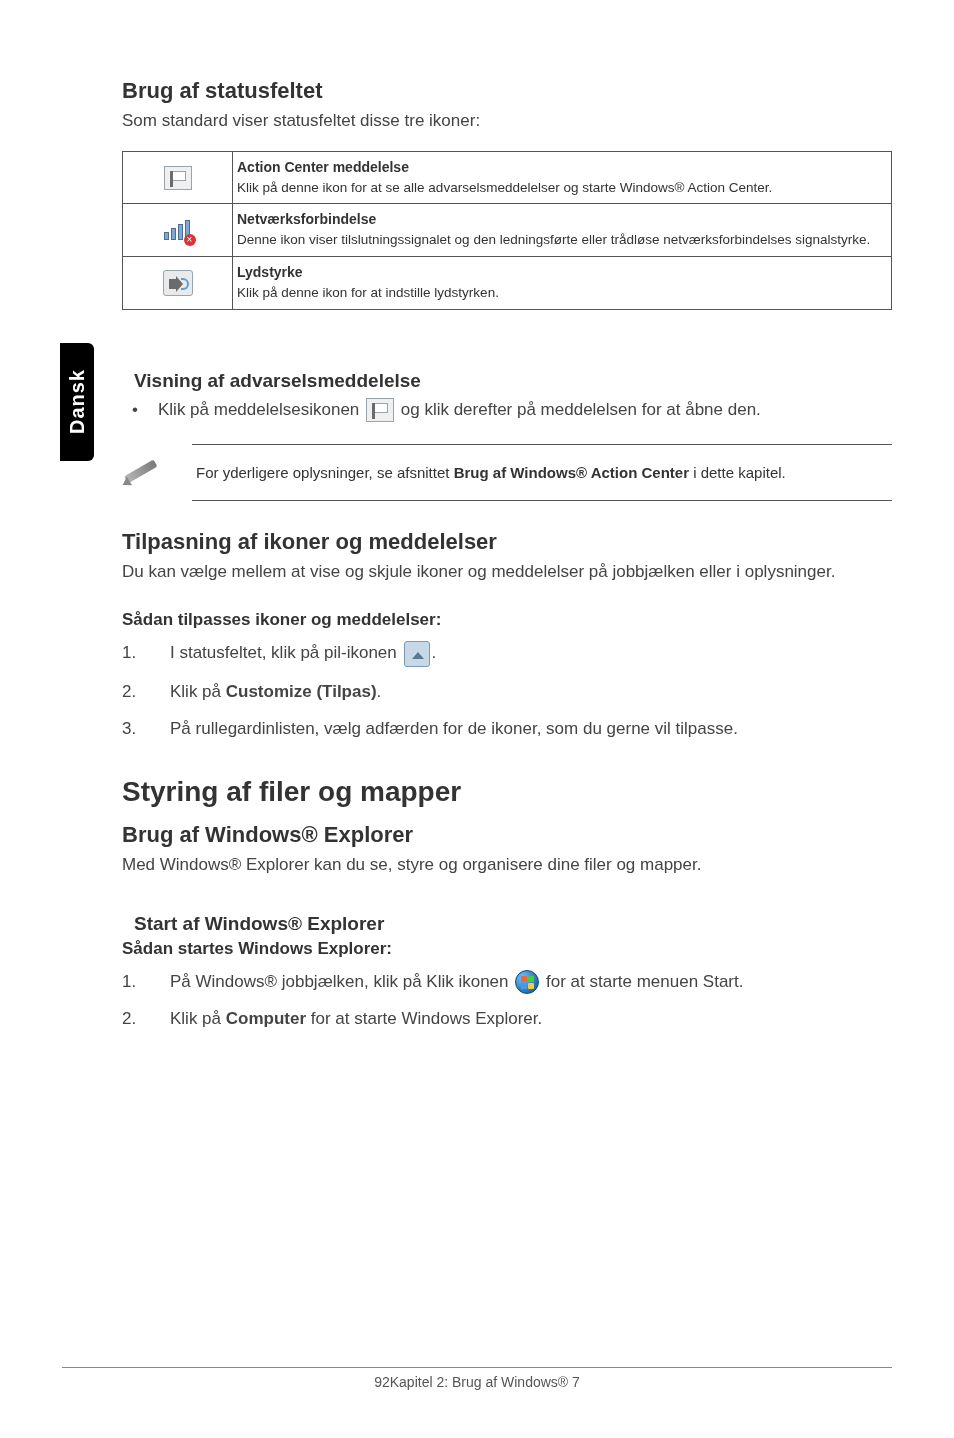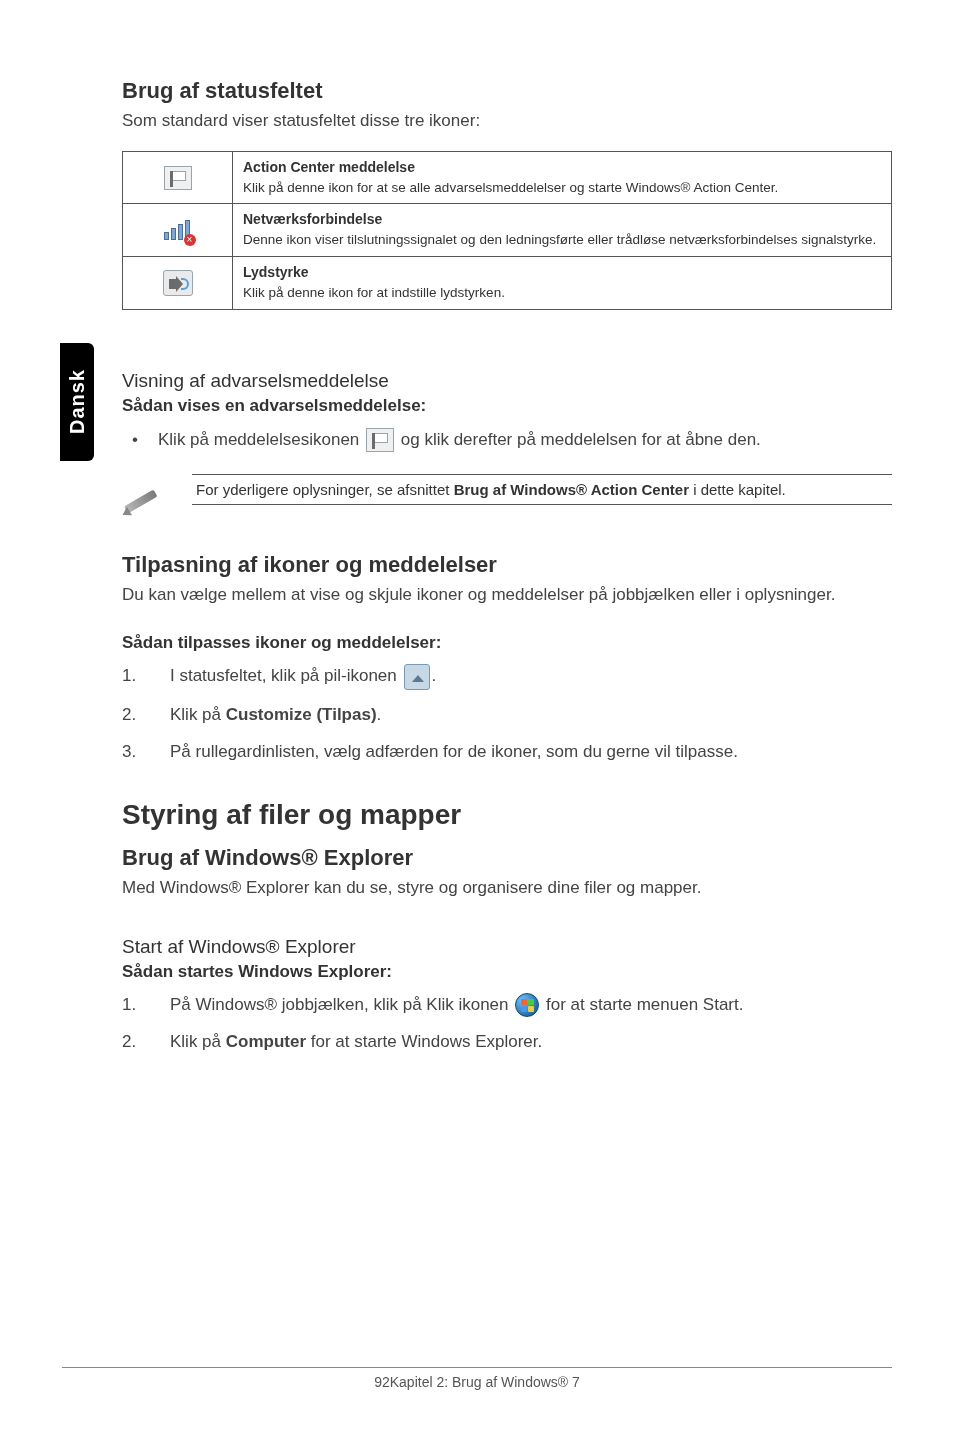--- a/index.html
+++ b/index.html
@@ -57,21 +57,21 @@
     line-height: 1.35;
   }
   .icon-table {
     width: 100%;
     border-collapse: collapse;
     margin-top: 18px;
     margin-bottom: 28px;
   }
   .icon-table td {
     border: 1px solid #555;
-    padding: 7px 10px;
+    padding: 7px 4px;
     vertical-align: top;
     font-size: 14px;
     color: #333;
   }
   .icon-table td.icon-cell {
     width: 110px;
     text-align: center;
     vertical-align: middle;
     padding: 10px 0;
   }
@@ -80,24 +80,25 @@
     font-size: 14px;
     display: block;
     margin-bottom: 4px;
   }
   .icon-table .desc {
     font-size: 13.5px;
     line-height: 1.3;
   }
   h3.sub {
     font-size: 19px;
-    font-weight: normal;
+    font-weight: bold;
     color: #333;
     margin-top: 36px;
     margin-bottom: 4px;
+    margin-left: 12px;
   }
   h3.subline {
     font-size: 17px;
     font-weight: bold;
     color: #333;
     margin-top: 4px;
     margin-bottom: 10px;
   }
   .bullet-line {
     font-size: 17px;
@@ -120,21 +121,21 @@
   }
   .note-icon {
     width: 70px;
     flex: 0 0 70px;
     padding-top: 6px;
   }
   .note-box {
     flex: 1;
     border-top: 1px solid #555;
     border-bottom: 1px solid #555;
-    padding: 6px 4px;
+    padding: 19px 4px;
     font-size: 15px;
     color: #333;
   }
   ol.steps {
     margin-left: 0;
     margin-top: 10px;
     list-style: none;
     counter-reset: step;
   }
   ol.steps li {
@@ -270,21 +271,20 @@
       </td>
       <td>
         <span class="title">Lydstyrke</span>
         <span class="desc">Klik på denne ikon for at indstille lydstyrken.</span>
       </td>
     </tr>
   </tbody>
     </table>
 
   <h3 class="sub" style="margin-top:60px">Visning af advarselsmeddelelse</h3>
-  <h3 class="subline">Sådan vises en advarselsmeddelelse:</h3>
 
   <div class="bullet-line">
     <span class="bullet">•</span>
     <span>Klik på meddelelsesikonen </span>
     <span class="flag-icon inline-icon"></span>
     <span> og klik derefter på meddelelsen for at åbne den.</span>
   </div>
 
   <div class="note-row">
     <div class="note-icon">

